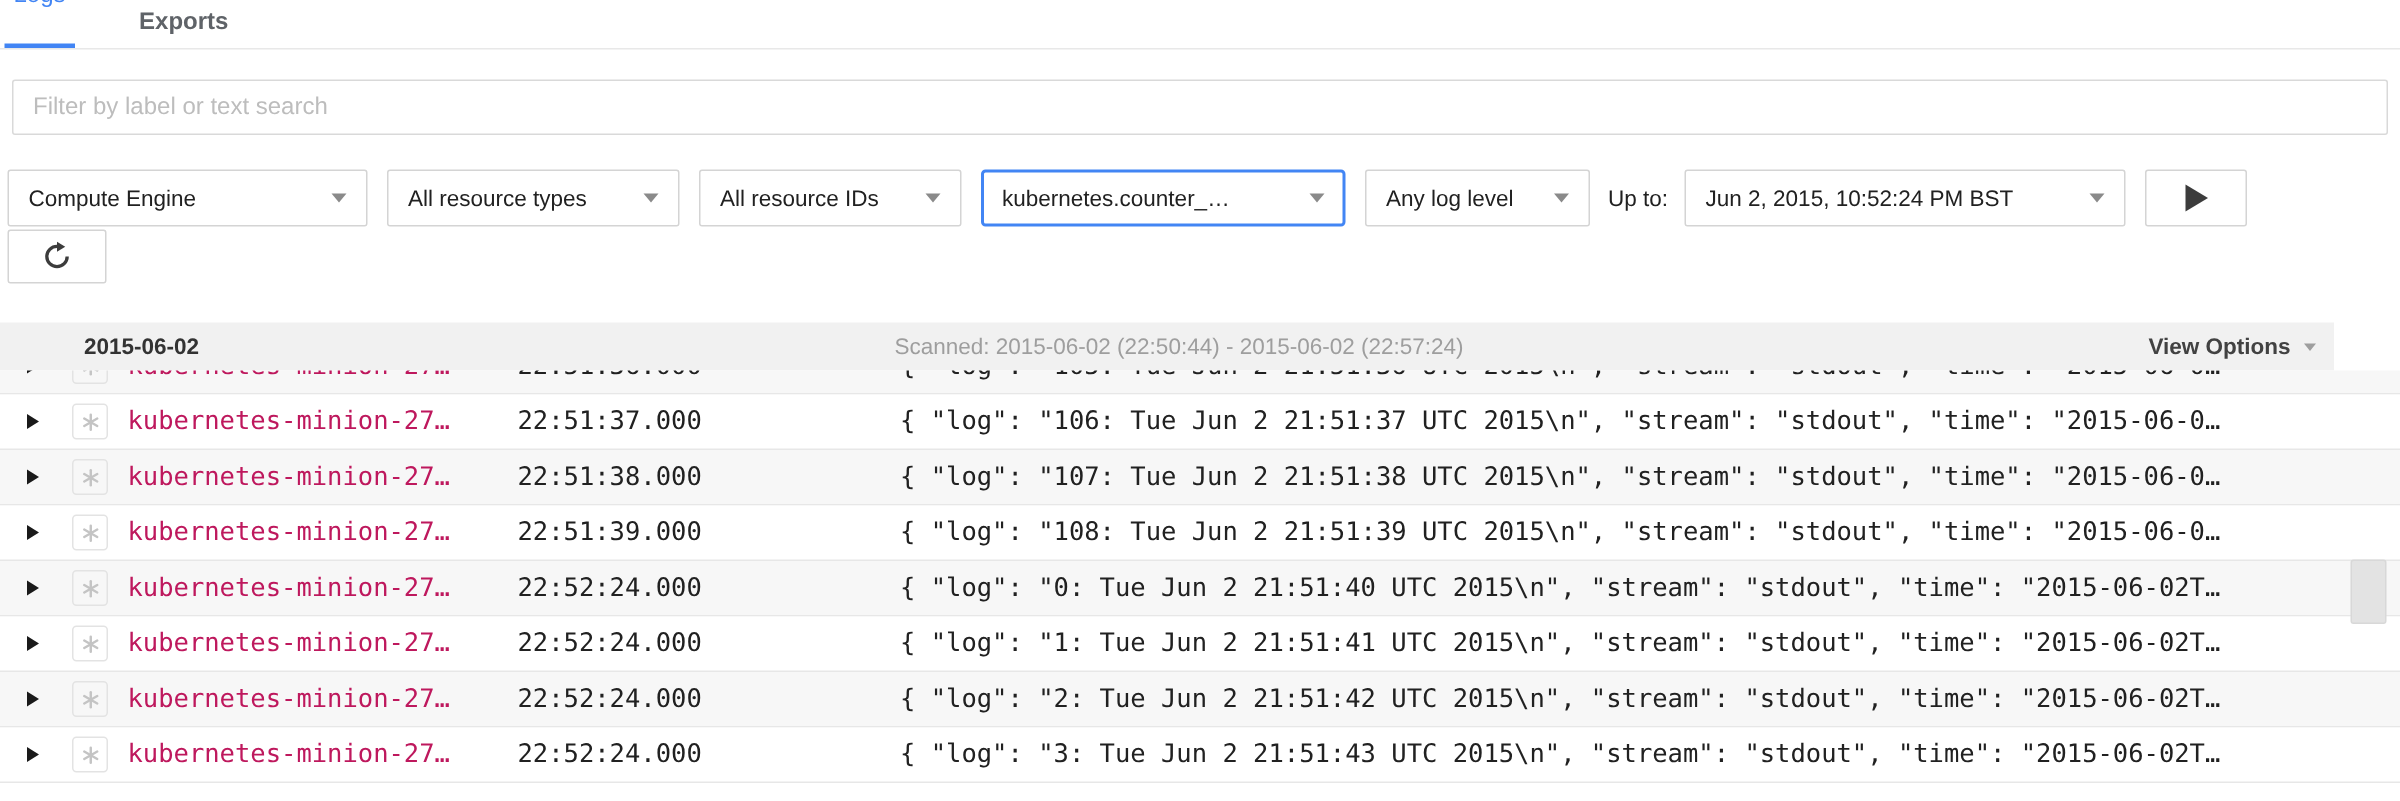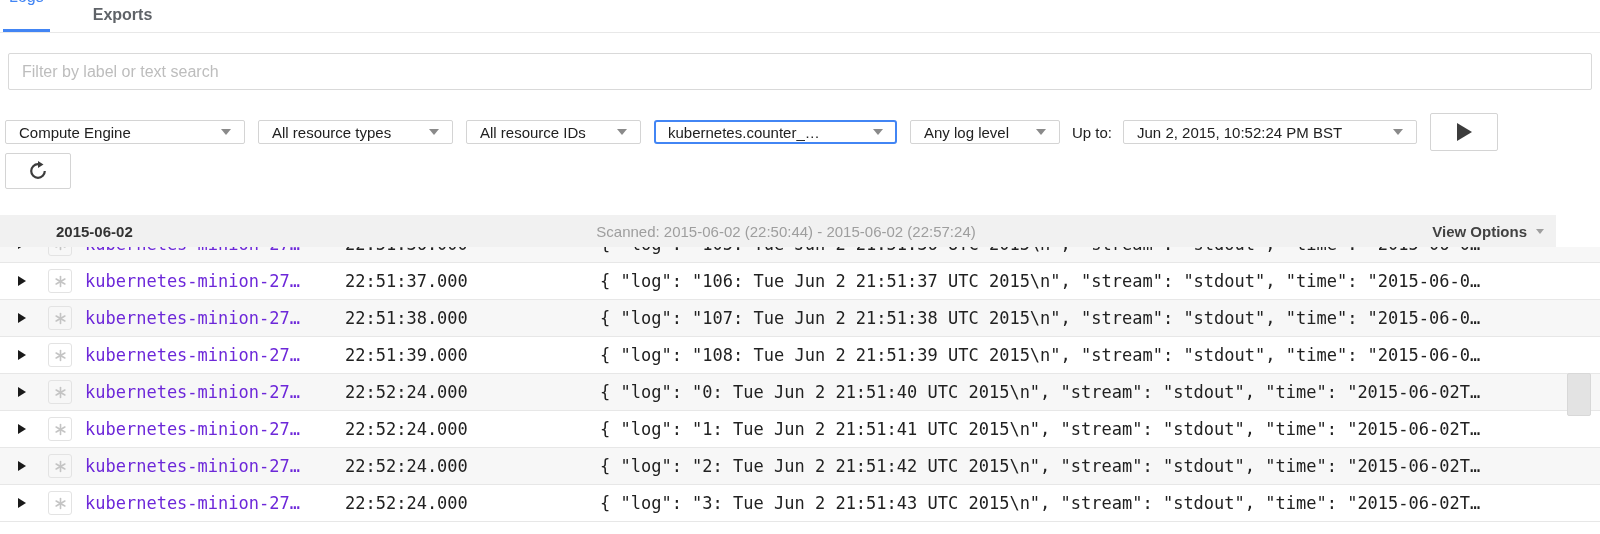--- a/index.html
+++ b/index.html
@@ -16,21 +16,21 @@
   
   .search-row { margin: 20px 8px 0 8px; }
   .search-input { width: 100%; height: 37px; border: 1px solid #d9d9d9; border-radius: 2px;
     font-size: 16px; padding: 0 13px; color: #212121; outline: none;
     font-family: "Liberation Sans", sans-serif; }
   .search-input::placeholder { color: #bdbdbd; opacity: 1; }
 
   
   .filter-row { display: flex; align-items: center; margin: 23px 8px 0 5px; height: 38px; }
   .dd-btn { display: inline-flex; align-items: center; justify-content: space-between;
-    height: 24px; background: #fff; border: 1px solid #d4d4d4; border-radius: 2px;
+    height: 38px; background: #fff; border: 1px solid #d4d4d4; border-radius: 2px;
     font-size: 15px; color: #212121; padding: 0 13px; cursor: pointer; white-space: nowrap; }
   .dd-btn.focused { border: 2px solid #4285f4; border-radius: 3px; padding: 0 12px; }
   .caret { width: 0; height: 0; border-left: 5px solid transparent;
     border-right: 5px solid transparent; border-top: 6px solid #8a8a8a; margin-left: 12px; }
   .gap { width: 13px; flex: none; }
   .upto { font-size: 15px; margin: 0 11px 0 12px; white-space: nowrap; }
   .play-btn { width: 68px; height: 38px; background: #fff; border: 1px solid #d4d4d4;
     border-radius: 2px; display: inline-flex; align-items: center; justify-content: center;
     cursor: pointer; }
   .play-tri { width: 0; height: 0; border-top: 9px solid transparent;
@@ -62,21 +62,21 @@
   .log-row.partial { margin-top: -21px; }
   .expand-arrow { flex: none; margin-left: 18px; width: 12px; height: 12px;
     display: flex; align-items: center; cursor: pointer; }
   .expand-arrow span { width: 0; height: 0; border-top: 5px solid transparent;
     border-bottom: 5px solid transparent; border-left: 8px solid #1a1a1a; }
   .src-icon { flex: none; margin-left: 18px; width: 24px; height: 24px;
     border: 1px solid #e3e3e3; border-radius: 3px; display: flex; align-items: center;
     justify-content: center; background: transparent; }
   .row-mono { font-family: "DejaVu Sans Mono", "Liberation Mono", monospace;
     font-size: 17px; white-space: nowrap; }
-  .row-source { flex: none; margin-left: 13px; width: 250px; color: #6d28d9;
+  .row-source { flex: none; margin-left: 13px; width: 250px; color: #be185d;
     overflow: hidden; }
   .row-time { flex: none; margin-left: 10px; width: 140px; color: #212121; }
   .row-message { flex: 1; margin-left: 115px; margin-right: 44px; color: #212121;
     overflow: hidden; }
   .scroll-thumb { position: absolute; right: 9px; top: 126px; width: 24px; height: 43px;
     background: #e3e3e3; border: 1px solid #d8d8d8; border-radius: 2px; cursor: pointer; }
 </style>
 </head>
 <body>
 

